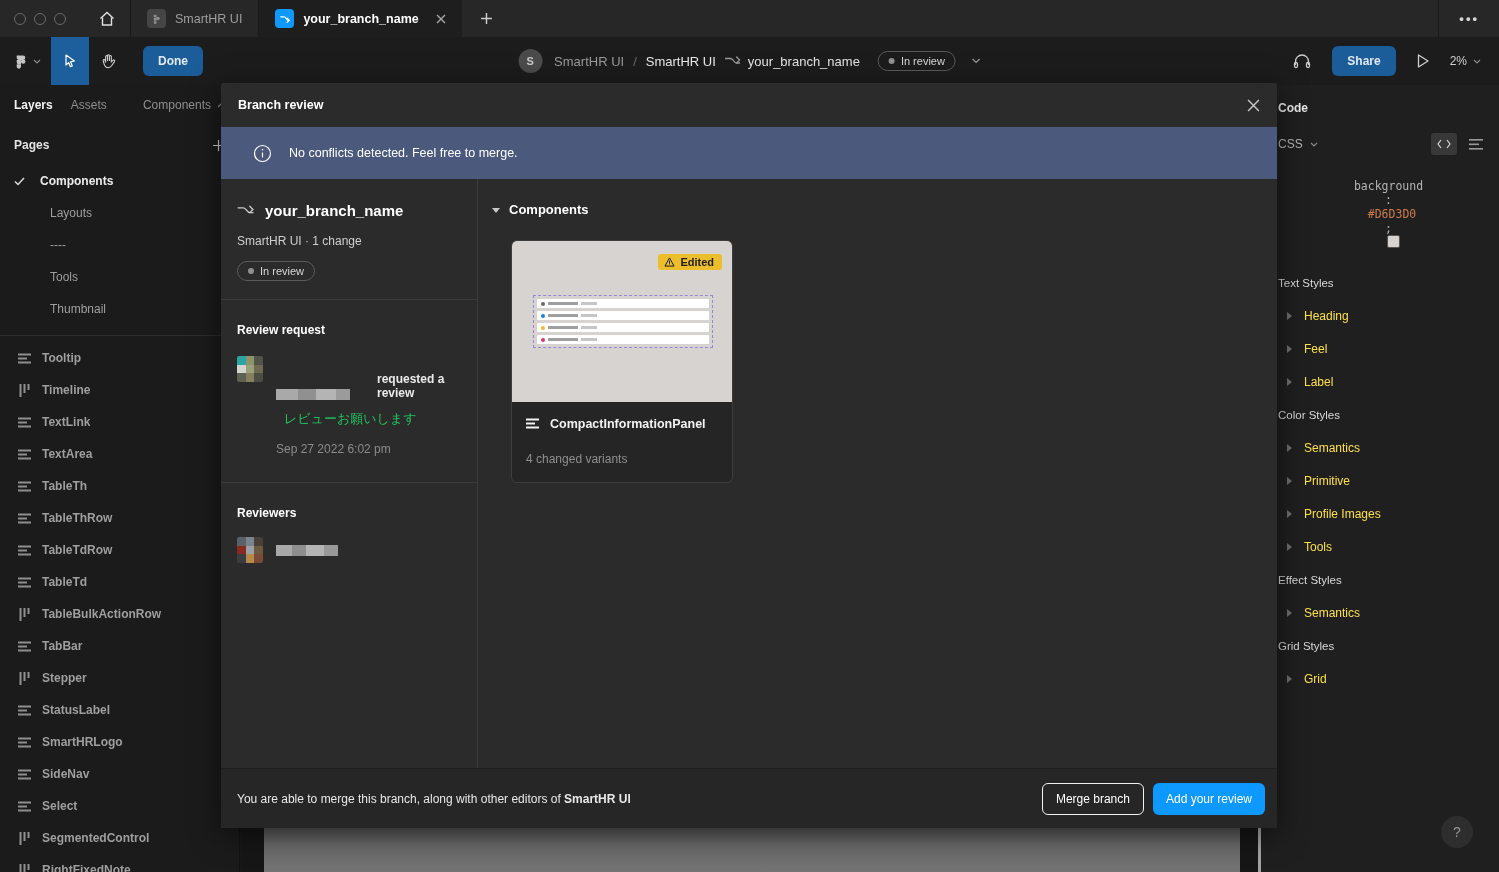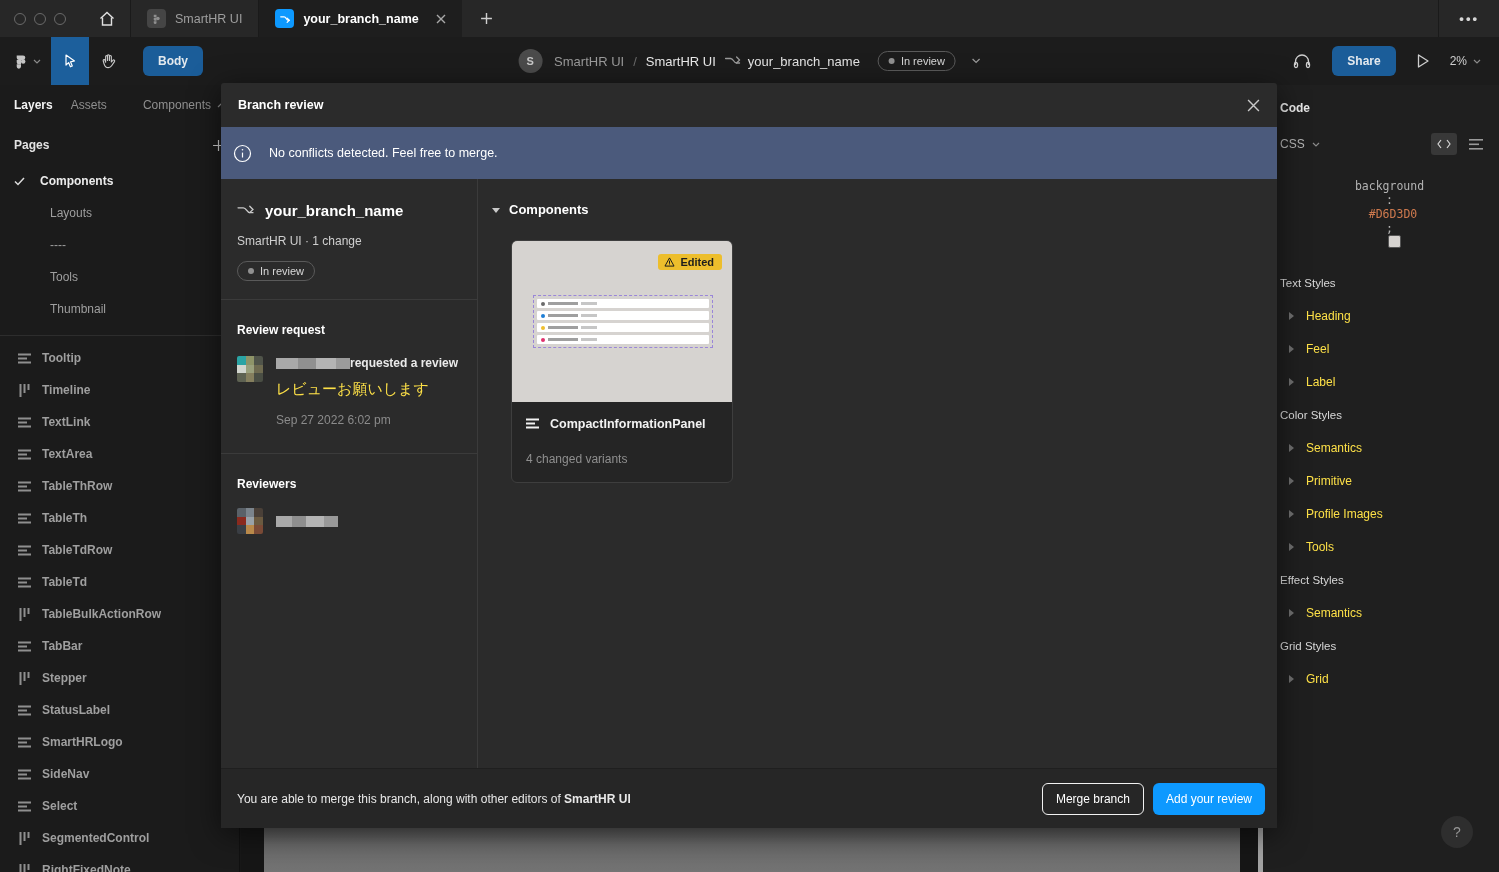--- a/index.html
+++ b/index.html
@@ -65,21 +65,21 @@
   .page-check { width:26px; display:flex; align-items:center; }
   .page-row.sel { color:#ececec; font-weight:600; }
   .page-row:not(.sel) { padding-left:26px;margin-left:24px; }
   .lp-divider { border-top:1px solid #2d2d2d; margin-top:10px; }
   .layers-list { margin-top:6px; }
   .layer-row { padding-left:17px; gap:11px; color:#9f9f9f; font-weight:600; }
   .layer-icon { width:14px; display:flex; align-items:center; justify-content:center; }
 
   
   .right-sidebar { position:absolute; right:0; top:85px; width:241px; bottom:0; background:#1f1f1f;
-    border-left:5px solid #a3a3a3; z-index:1; overflow:hidden; }
+    border-left:3px solid #a3a3a3; z-index:1; overflow:hidden; }
   .rs-inner { padding-left:17px; }
   .rs-code-head { padding-top:16px; color:#e8e8e8; font-size:12px; font-weight:700; }
   .rs-css-row { margin-top:18px; display:flex; align-items:center; gap:7px; color:#b5b5b5; font-size:12px; padding-right:16px; }
   .rs-css-icons { margin-left:auto; display:flex; align-items:center; gap:12px; }
   .code-btn { width:26px; height:22px; background:#383838; border-radius:3px; display:flex; align-items:center; justify-content:center; }
   .rs-code-line { margin-top:24px; font-family:"DejaVu Sans Mono","Liberation Mono",monospace;
     font-size:11.5px; color:#b3b3b3; display:flex; align-items:center;flex-direction:column; }
   .rs-code-val { color:#cf7a4e; padding-left:7px; }
   .rs-swatch { width:13px; height:13px; border-radius:2px; margin-left:9px; border:1px solid #555; }
   .rs-sections { margin-top:18px; }
@@ -94,38 +94,38 @@
   .canvas-frame { position:absolute; left:23px; right:18px; top:726px; bottom:0;
     background:linear-gradient(180deg,#454545 0%, #6b6b6b 55%, #747474 100%); }
   .canvas-label { position:absolute; left:-1px; bottom:8px; color:#6f6f6f; font-size:9px;
     transform:rotate(-90deg); transform-origin:left bottom; letter-spacing:1px; }
 
   
   .modal { position:absolute; left:221px; top:83px; width:1056px; height:745px; background:#2b2b2b;
     border-radius:3px; box-shadow:0 6px 30px rgba(0,0,0,.55); z-index:10; display:flex; flex-direction:column; }
   .modal-header { height:44px; display:flex; align-items:center; padding:0 17px; }
   .modal-title { color:#fff; font-size:12.5px; font-weight:700; flex:1; }
-  .modal-banner { height:52px; background:#4b5a7c; display:flex; align-items:center; padding-left:12px; flex:none; }
+  .modal-banner { height:52px; background:#4b5a7c; display:flex; align-items:center; padding-left:32px; flex:none; }
   .banner-text { color:#fff; font-size:12.5px; margin-left:17px; }
   .modal-body { flex:1; display:flex; min-height:0; }
   .modal-left { width:257px; flex:none; border-right:1px solid #3b3b3b; padding:23px 16px 0 16px; }
   .branch-row { display:flex; align-items:center; gap:11px; }
   .branch-name { color:#fff; font-size:15px; font-weight:700; }
   .branch-meta { margin-top:15px; color:#cfcfcf; font-size:12px; }
   .modal-left .pill { margin-top:13px; }
   .ml-divider { border-top:1px solid #3b3b3b; margin:18px -16px 0 -16px; }
   .sec-head { margin-top:23px; color:#fff; font-size:12px; font-weight:700; }
   .req-row { margin-top:19px; display:flex; gap:13px; }
   .mosaic { width:26px; height:26px; flex:none; display:grid; grid-template-columns:1fr 1fr 1fr;
     grid-template-rows:1fr 1fr 1fr; border-radius:2px; overflow:hidden; }
-  .req-line1 { display:flex; align-items:center; margin-top:0; }
+  .req-line1 { display:flex; align-items:flex-end; margin-top:16px;gap:27px; }
   .redacted { display:inline-flex; gap:0; }
   .redacted i { display:inline-block; height:11px; }
   .req-action { color:#eaeaea; font-size:12px; font-weight:600; }
-  .req-msg { margin-top:10px; color:#fde047; font-size:15px; }
+  .req-msg { margin-top:10px; color:#22c55e; font-size:13px;margin-left:8px; }
   .req-time { margin-top:14px; color:#8b8b8b; font-size:12px; }
   .reviewer-row { margin-top:17px; display:flex; align-items:center; gap:13px; }
 
   .modal-main { flex:1; padding:23px 0 0 14px; }
   .comp-head { display:flex; align-items:center; gap:9px; }
   .comp-title { color:#fff; font-size:13px; font-weight:700; }
   .card { margin:23px 0 0 19px; width:222px; border-radius:6px; border:1px solid #3e3e3e;
     background:#252525; overflow:hidden; }
   .card-preview { height:161px; background:#d6d3d0; position:relative; }
   .edited-badge { position:absolute; top:13px; right:10px; background:#edbe2c; border-radius:3px;
@@ -233,21 +233,21 @@
         </svg>
       </span>
     </div>
     <div class="tool">
       <span>
         <svg width="17" height="17" viewBox="0 0 18 18" fill="none" stroke="#c9c9c9" stroke-width="1.2" stroke-linecap="round" stroke-linejoin="round">
           <path d="M6 9V3.8a1 1 0 0 1 2 0V8 M8 8V2.8a1 1 0 0 1 2 0V8 M10 8V3.6a1 1 0 0 1 2 0V9.5 M12 9.5l1.6-1.8a1.1 1.1 0 0 1 1.7 1.4l-3 4.4c-.8 1.3-1.9 2-3.6 2-2.6 0-3.7-1.5-4.4-4L3.4 8.2a1 1 0 0 1 1.9-.6L6 9.8"></path>
         </svg>
       </span>
     </div>
-    <button class="btn done-btn">Body</button>
+    <button class="btn done-btn">Done</button>
 
     <div class="crumbs">
       <span class="avatar-s">S</span>
       <span class="crumb-org">SmartHR UI</span>
       <span class="crumb-sep">/</span>
       <span class="crumb-file">SmartHR UI</span>
       <span style="margin-left:9px">
         <svg width="16" height="12" viewBox="0 0 16 12" fill="none" stroke="#9a9a9a" stroke-width="1.3" stroke-linecap="round">
           <path d="M1 3.5h5c3 0 3 4.5 6 4.5h3"></path>
             <path d="M12 5 15 8 12 11" transform="translate(0,-3)"></path>
@@ -374,31 +374,31 @@
         <span>TextArea</span>
       </div>
       <div class="row32 layer-row">
         <span class="layer-icon">
             <svg width="13" height="13" viewBox="0 0 13 13" fill="#8f8f8f">
               <rect x="0" y="1.5" width="13" height="2"></rect>
               <rect x="0" y="5.5" width="9" height="2"></rect>
               <rect x="0" y="9.5" width="13" height="2"></rect>
             </svg>
           </span>
+        <span>TableTh</span>
+      </div>
+      <div class="row32 layer-row">
+        <span class="layer-icon">
+            <svg width="13" height="13" viewBox="0 0 13 13" fill="#8f8f8f">
+              <rect x="0" y="1.5" width="13" height="2"></rect>
+              <rect x="0" y="5.5" width="9" height="2"></rect>
+              <rect x="0" y="9.5" width="13" height="2"></rect>
+            </svg>
+          </span>
         <span>TableThRow</span>
-      </div>
-      <div class="row32 layer-row">
-        <span class="layer-icon">
-            <svg width="13" height="13" viewBox="0 0 13 13" fill="#8f8f8f">
-              <rect x="0" y="1.5" width="13" height="2"></rect>
-              <rect x="0" y="5.5" width="9" height="2"></rect>
-              <rect x="0" y="9.5" width="13" height="2"></rect>
-            </svg>
-          </span>
-        <span>TableTh</span>
       </div>
       <div class="row32 layer-row">
         <span class="layer-icon">
             <svg width="13" height="13" viewBox="0 0 13 13" fill="#8f8f8f">
               <rect x="0" y="1.5" width="13" height="2"></rect>
               <rect x="0" y="5.5" width="9" height="2"></rect>
               <rect x="0" y="9.5" width="13" height="2"></rect>
             </svg>
           </span>
         <span>TableTdRow</span>

